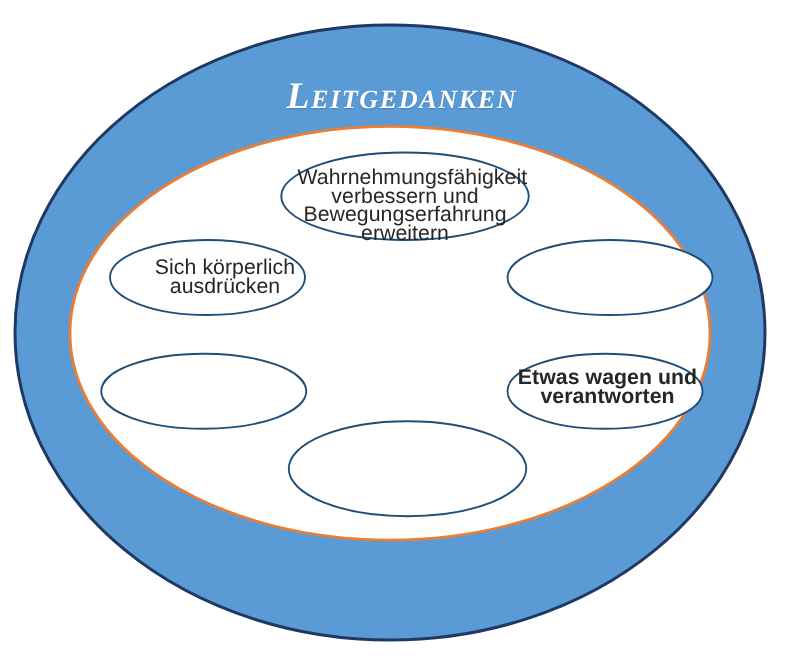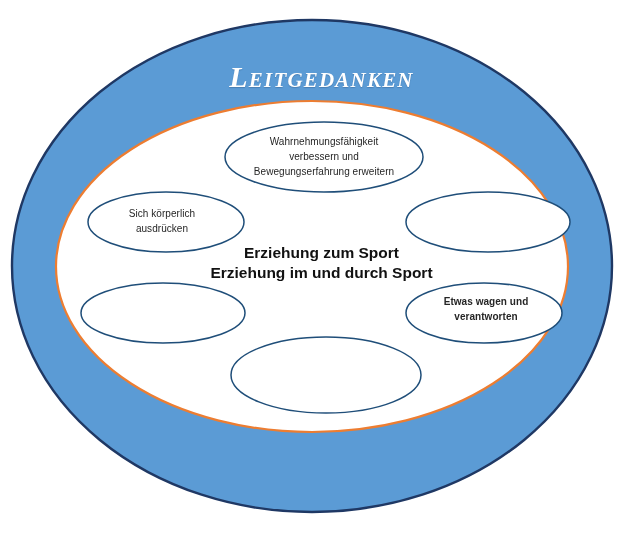--- a/index.html
+++ b/index.html
@@ -24,21 +24,21 @@
     top: 0;
     left: 0;
     width: 643px;
     height: 536px;
   }
   .ellipse-text {
     position: absolute;
     text-align: center;
     color: #262626;
     font-family: "Liberation Sans", sans-serif;
-    font-size: 10px;
+    font-size: 17px;
     line-height: 15px;
     white-space: pre-line;
     letter-spacing: 0.05px;
   }
   .band-title {
     position: absolute;
     width: 100%;
     text-align: center;
     color: #ffffff;
     font-family: "Liberation Serif", serif;
@@ -59,21 +59,21 @@
     text-align: center;
     color: #111111;
     font-family: "Liberation Sans", sans-serif;
     font-weight: bold;
     font-size: 15.5px;
     line-height: 20px;
     white-space: pre-line;
   }
   
   #txt-top        { left: 238px; top: 134px; width: 172px; }
-  #txt-left-up    { left: 88px;  top: 206px; width: 148px; }
+  #txt-left-up    { left: 106px;  top: 206px; width: 148px; }
   #txt-right-up   { left: 410px; top: 206px; width: 156px; }
   #txt-left-low   { left: 86px;  top: 294px; width: 156px; }
   #txt-right-low  { left: 408px; top: 294px; width: 156px; font-weight: bold; }
   #txt-bottom     { left: 242px; top: 345px; width: 170px; }
 </style>
 </head>
 <body>
 
 <div id="diagram-root">
 
@@ -92,22 +92,20 @@
     <ellipse cx="163" cy="313" rx="82" ry="30" fill="#FFFFFF" stroke="#1F4E79" stroke-width="1.5"></ellipse>
 
     <ellipse cx="484" cy="313" rx="78" ry="30" fill="#FFFFFF" stroke="#1F4E79" stroke-width="1.5"></ellipse>
 
     <ellipse cx="326" cy="375" rx="95" ry="38" fill="#FFFFFF" stroke="#1F4E79" stroke-width="1.5"></ellipse>
   </svg>
 
   <div class="band-title" id="title-top">Leitgedanken</div>
 
 
-  <div id="center-text">Erziehung zum Sport
-Erziehung im und durch Sport</div>
 
   <div class="ellipse-text" id="txt-top">Wahrnehmungsfähigkeit
 verbessern und
 Bewegungserfahrung erweitern</div>
 
   <div class="ellipse-text" id="txt-left-up">Sich körperlich
 ausdrücken</div>
 
 
 

